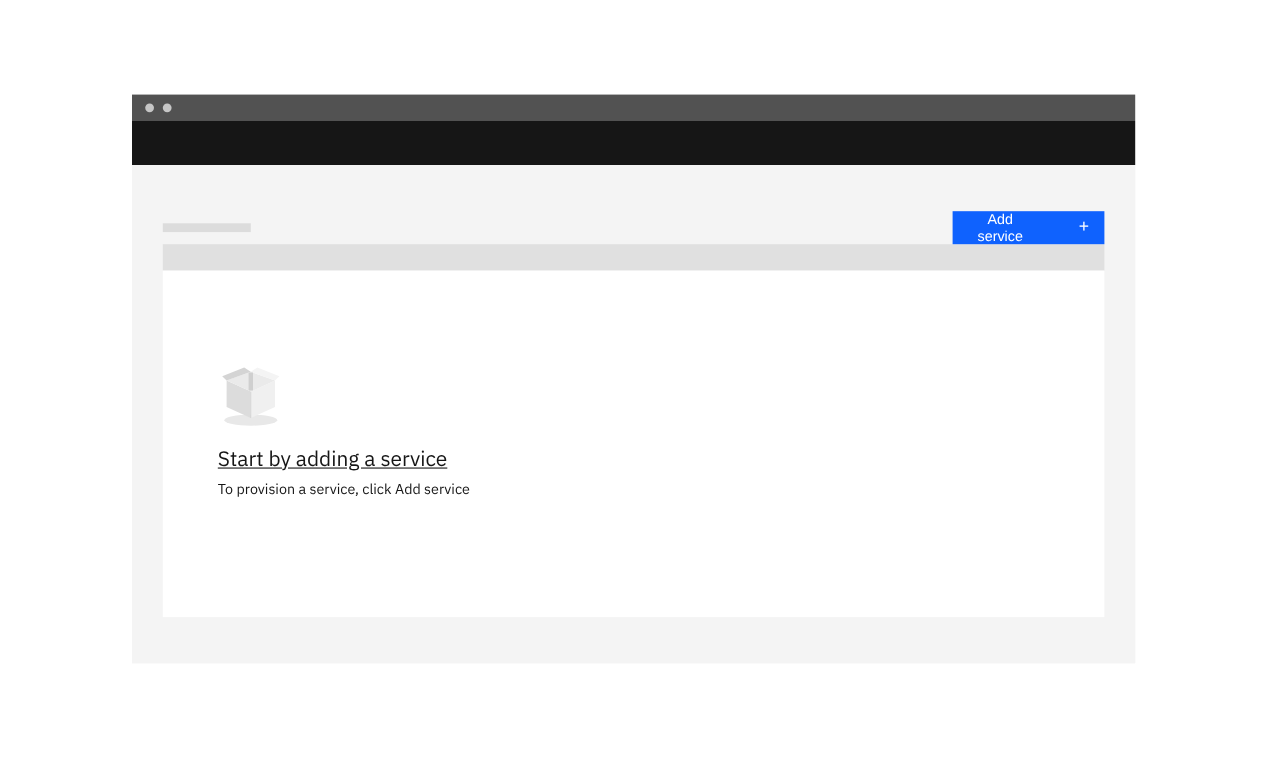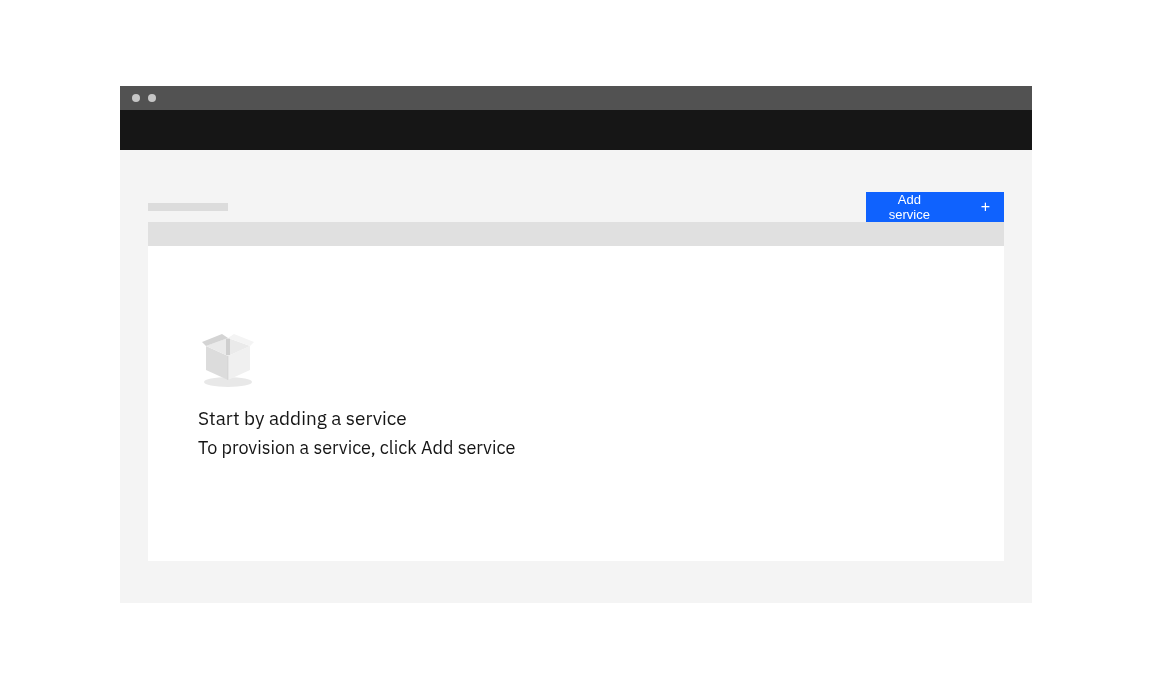--- a/index.html
+++ b/index.html
@@ -98,23 +98,24 @@
       width: 60px;
       height: 60px;
       margin-bottom: 18px;
       position: relative;
     }
     .empty-title {
       font-size: 19px;
       color: #161616;
       font-weight: 400;
       margin-bottom: 6px;
+      text-decoration: underline;
     }
     .empty-subtitle {
-      font-size: 18px;
+      font-size: 13px;
       color: #161616;
       font-weight: 400;
     }
   </style>
 </head>
 <body>
 
 <div class="app-window">
   <div class="window-chrome">
     <div class="window-dot"></div>

